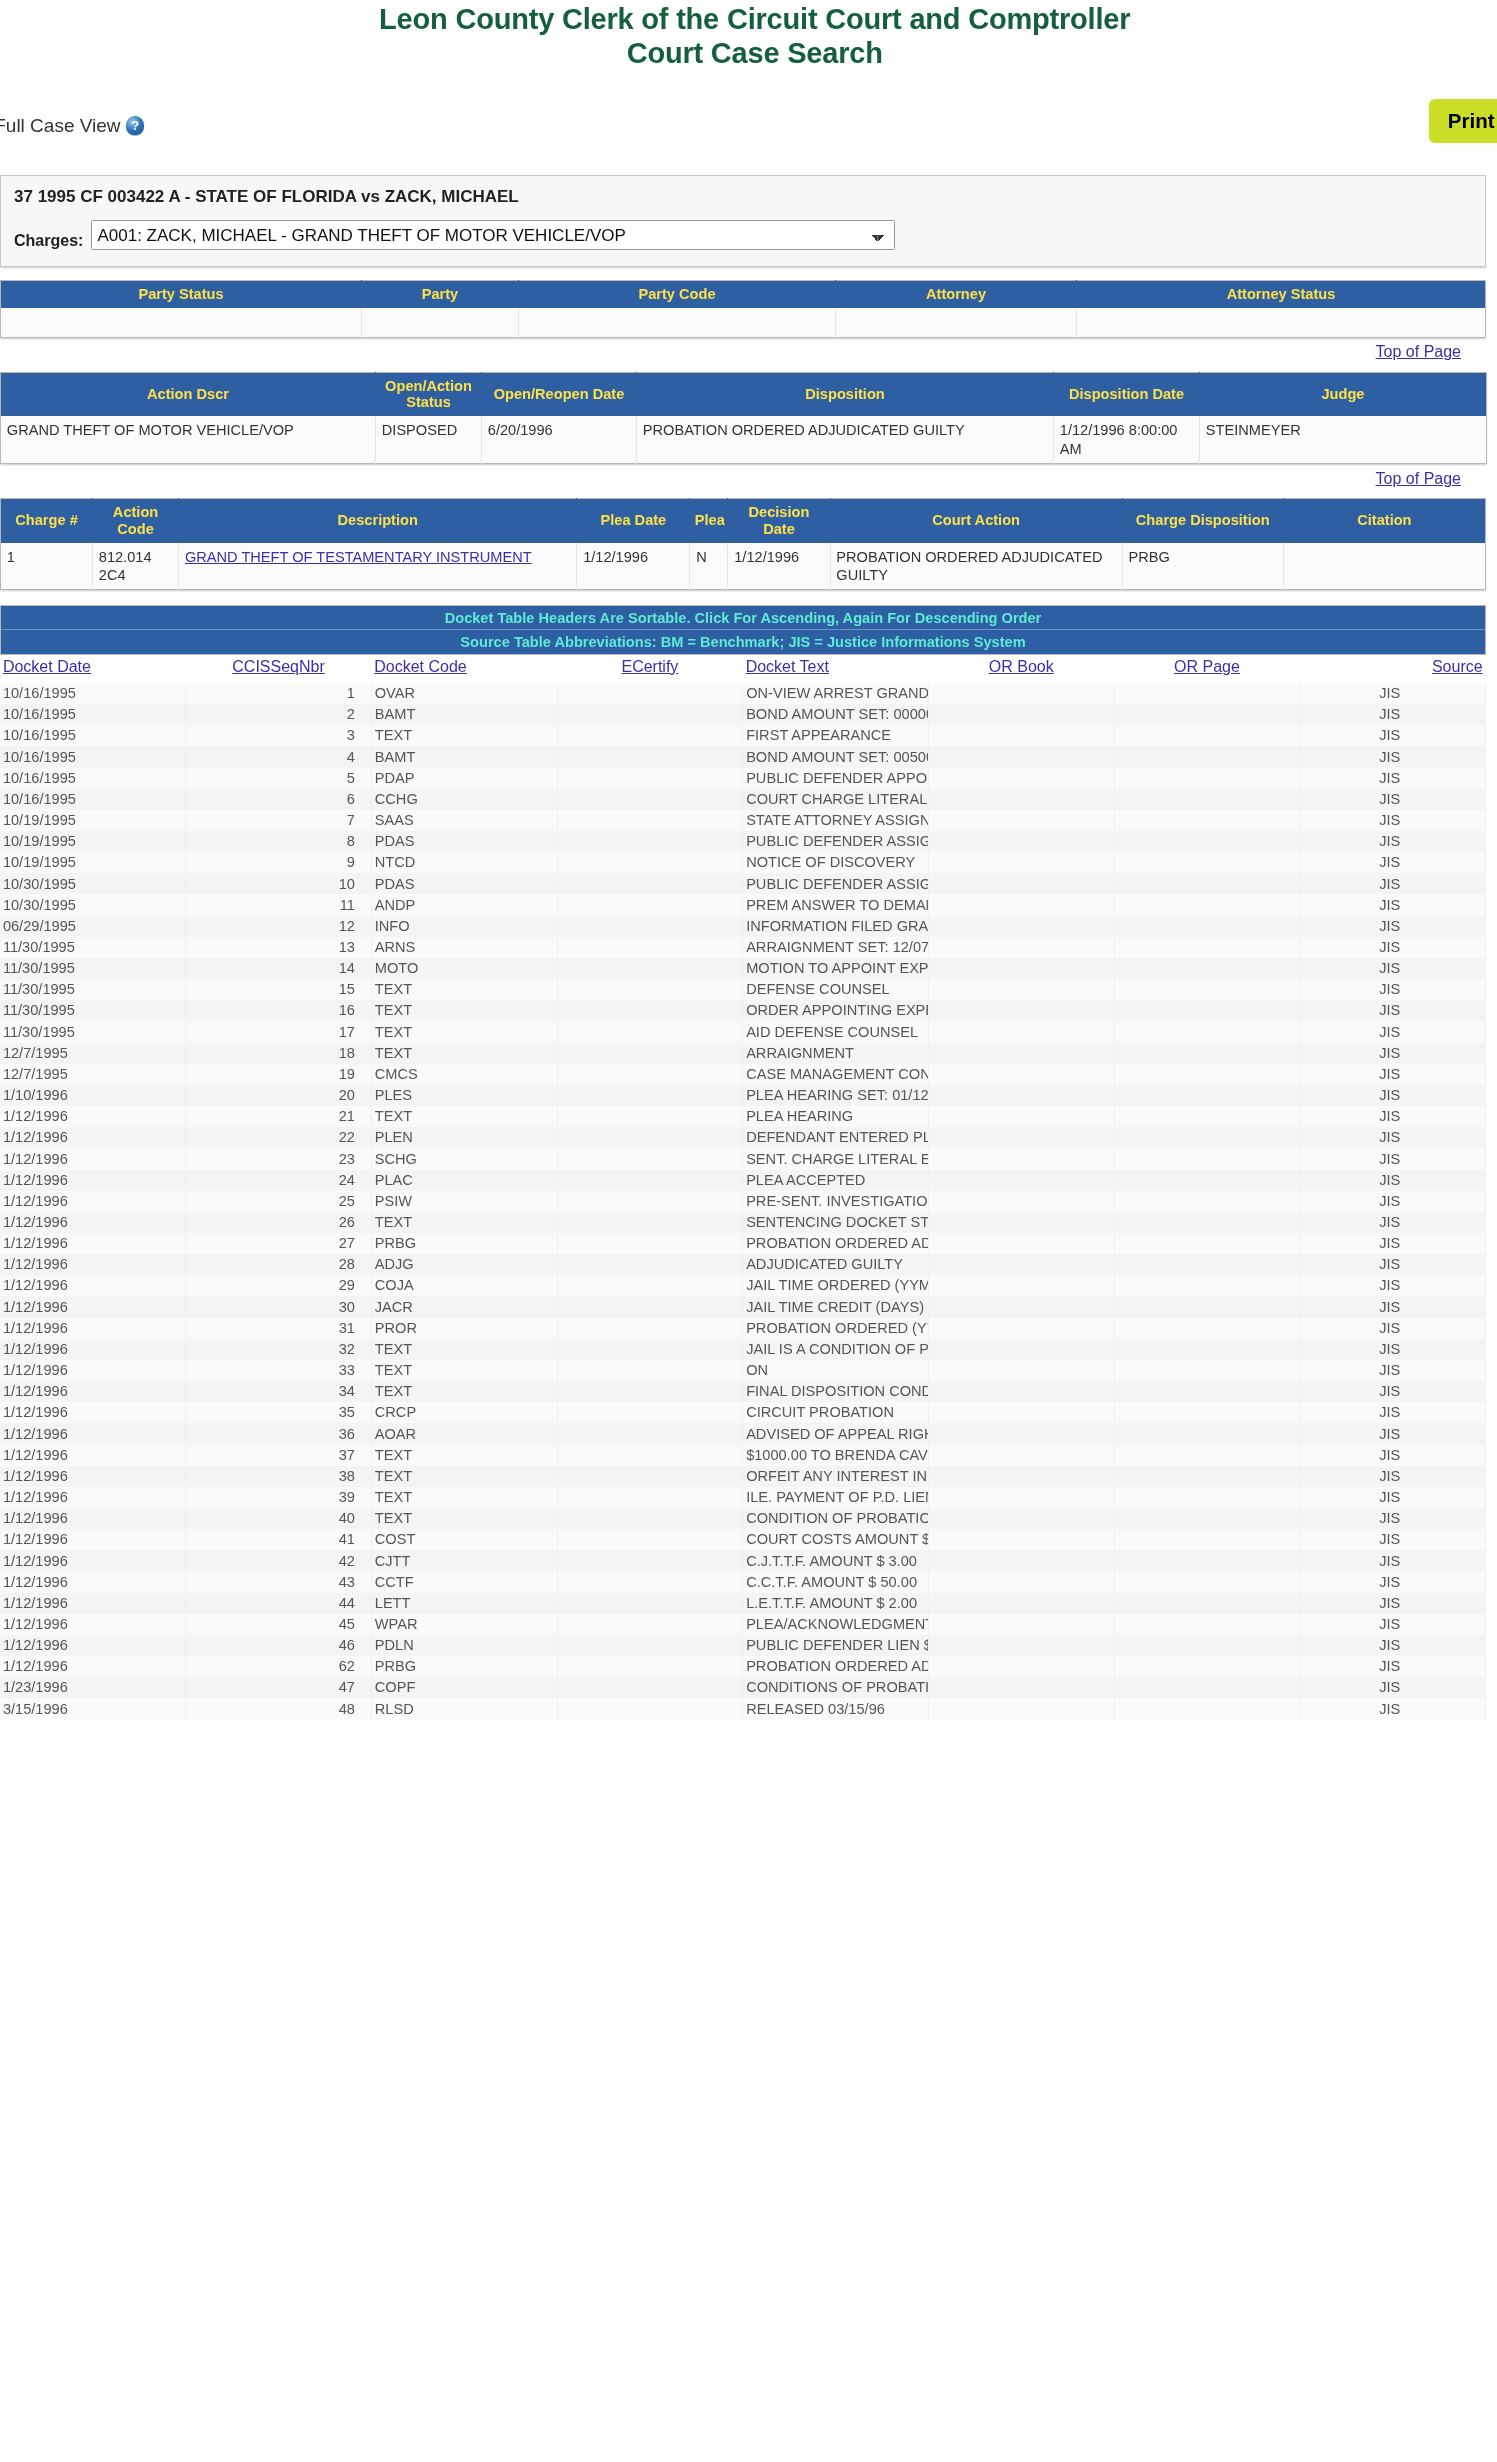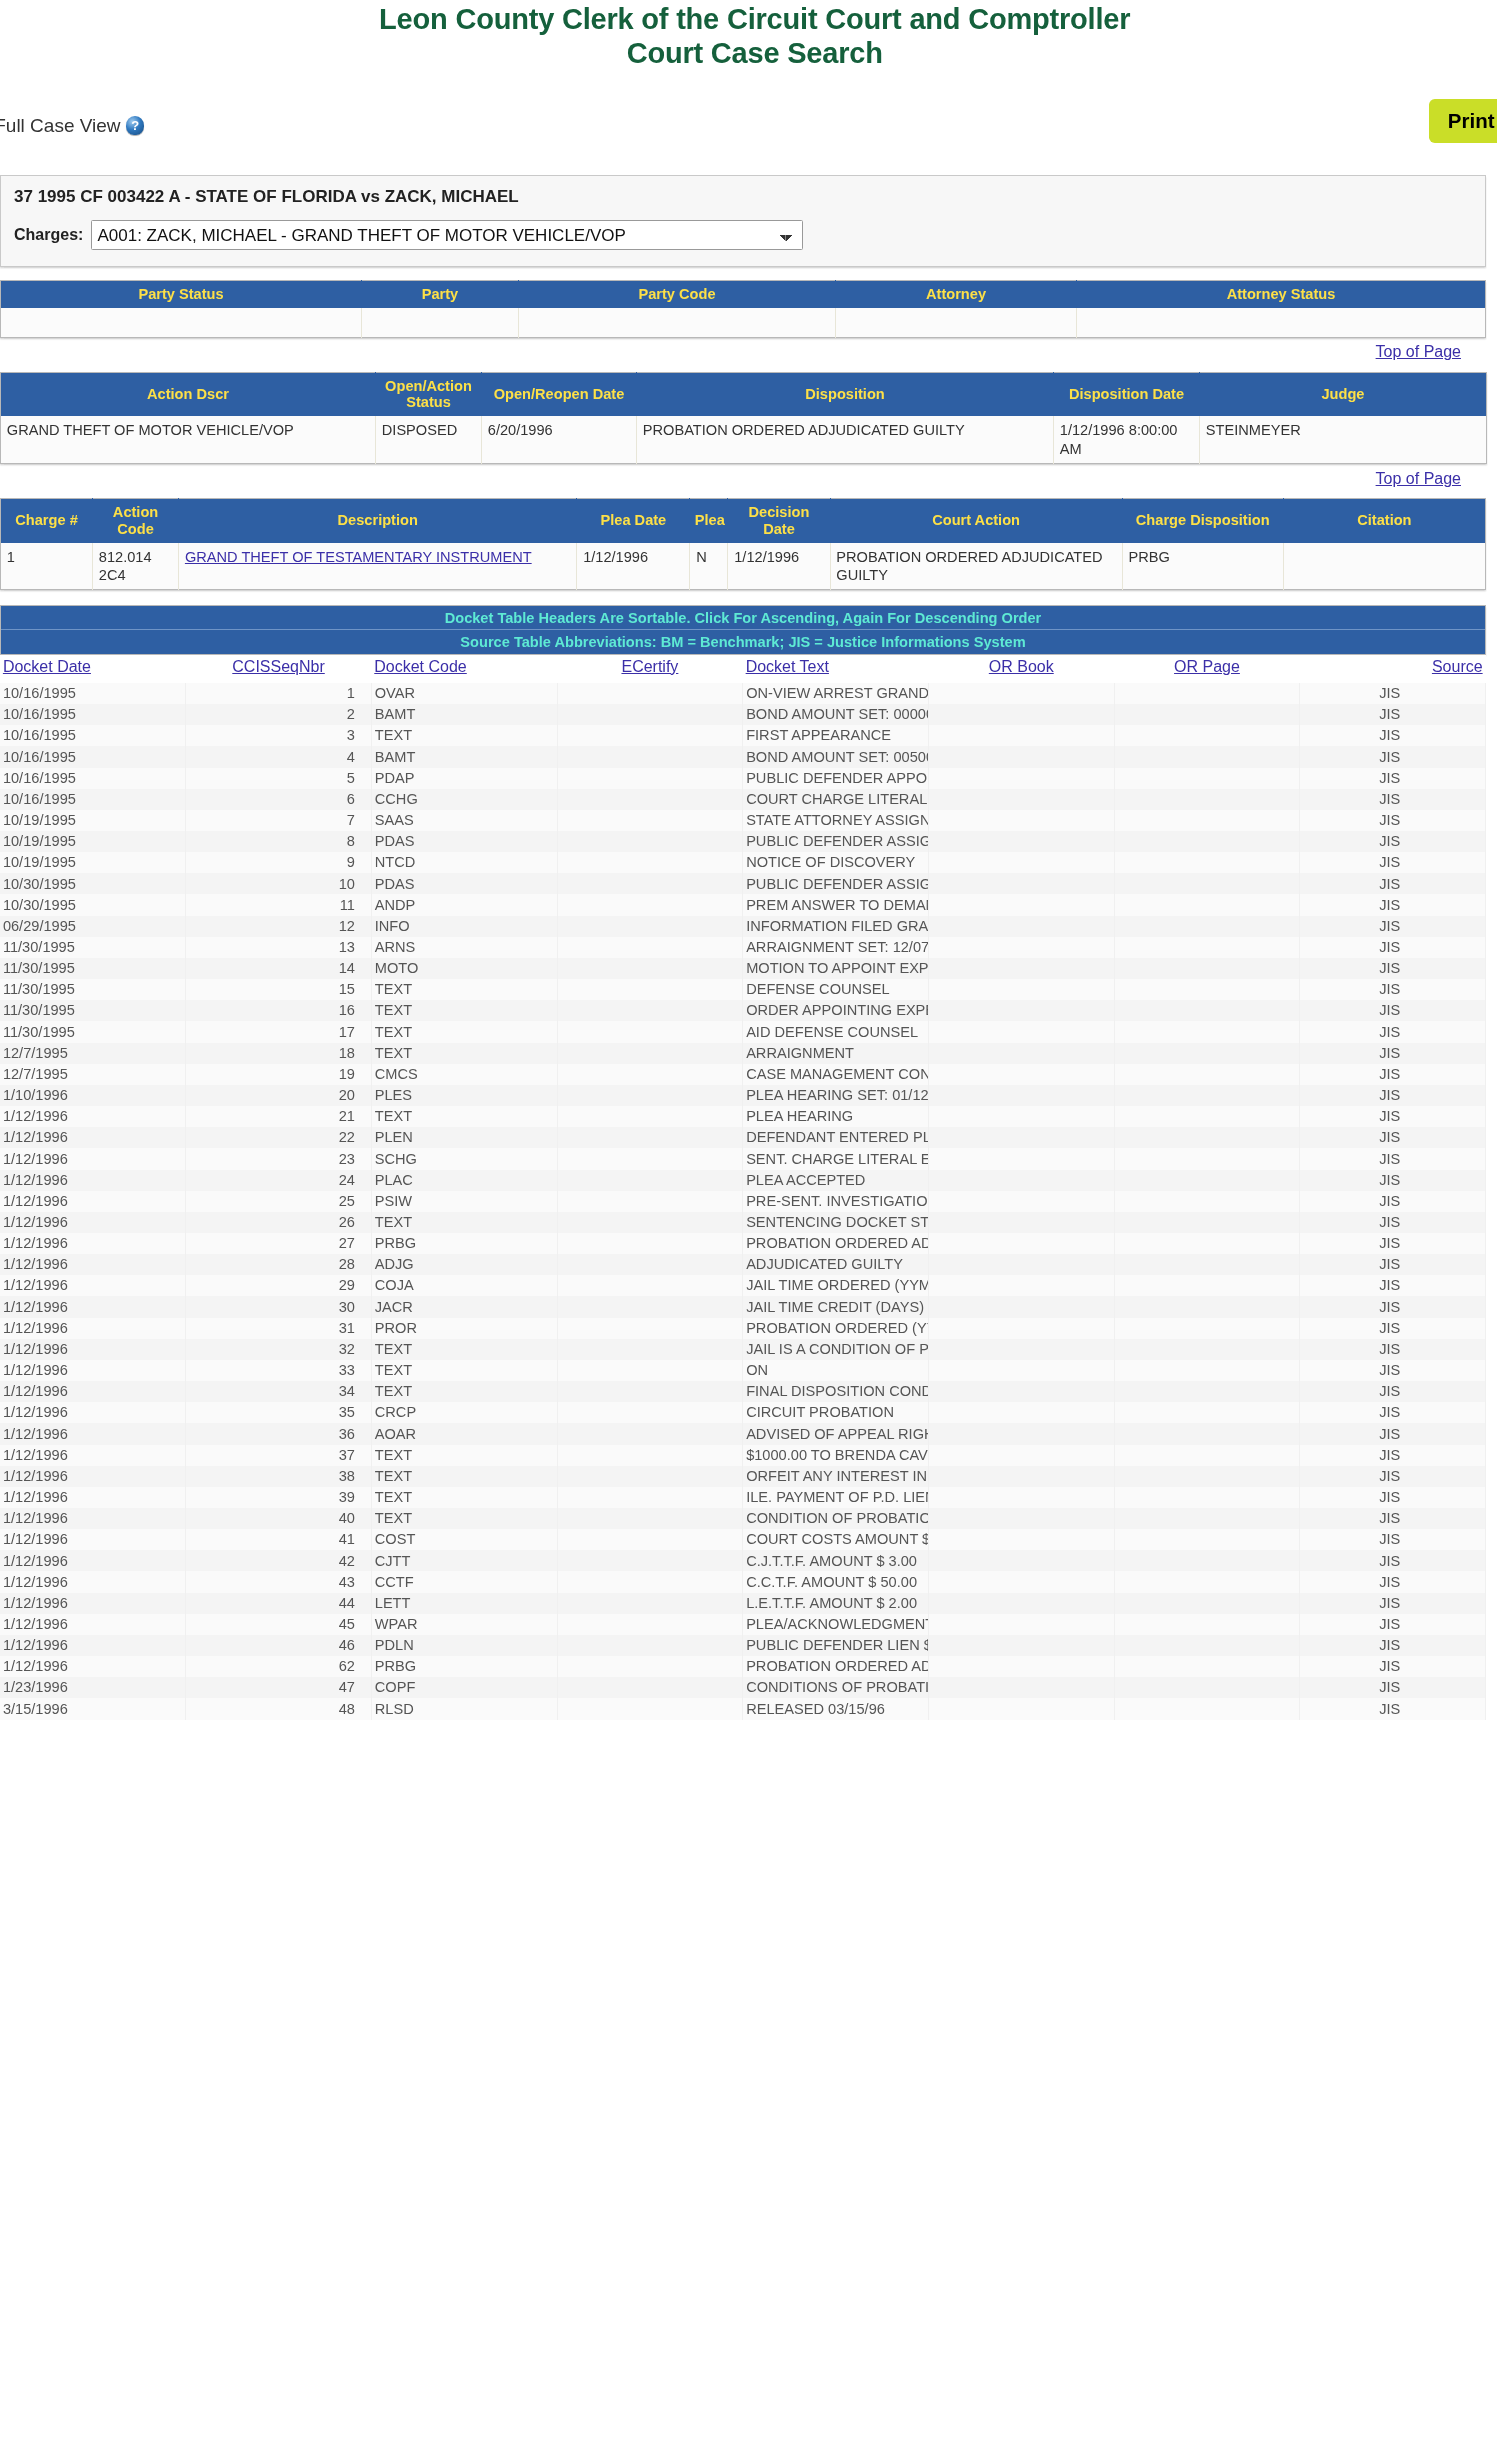--- a/index.html
+++ b/index.html
@@ -92,30 +92,30 @@
     box-sizing: border-box;
   }
   .case-title {
     font-size: 17px;
     font-weight: bold;
     color: #222;
     margin-bottom: 13px;
   }
   .charges-row {
     display: flex;
-    align-items: center;
+    align-items: flex-end;
     gap: 7.3px;
   }
   .charges-label {
     font-size: 16px;
     font-weight: bold;
     color: #222;
   }
   .charges-select {
-    width: 712px;
+    width: 804px;
     font-size: 17px;
     font-family: "Liberation Sans", sans-serif;
     padding: 4.4px 5.8px;
     border: 0.7px solid #999;
     background: #fff;
     color: #111;
     border-radius: 1.5px;
     -webkit-appearance: none;
     appearance: none;
     background-image:

